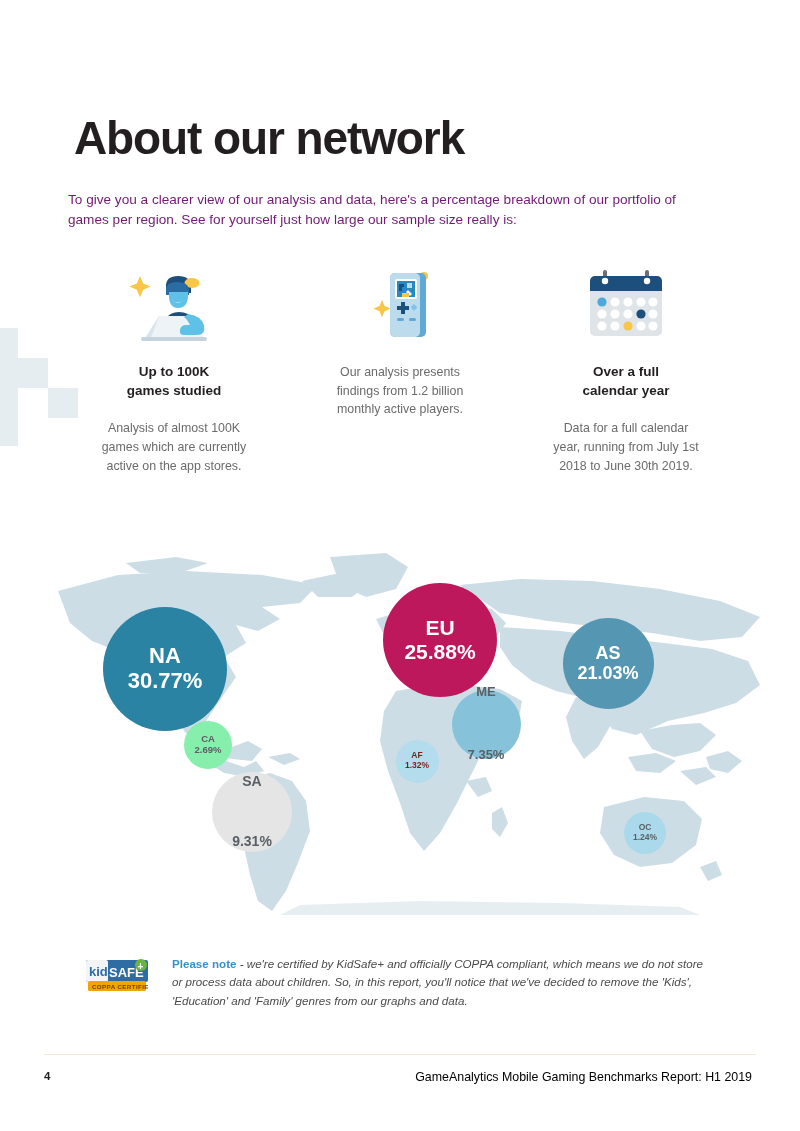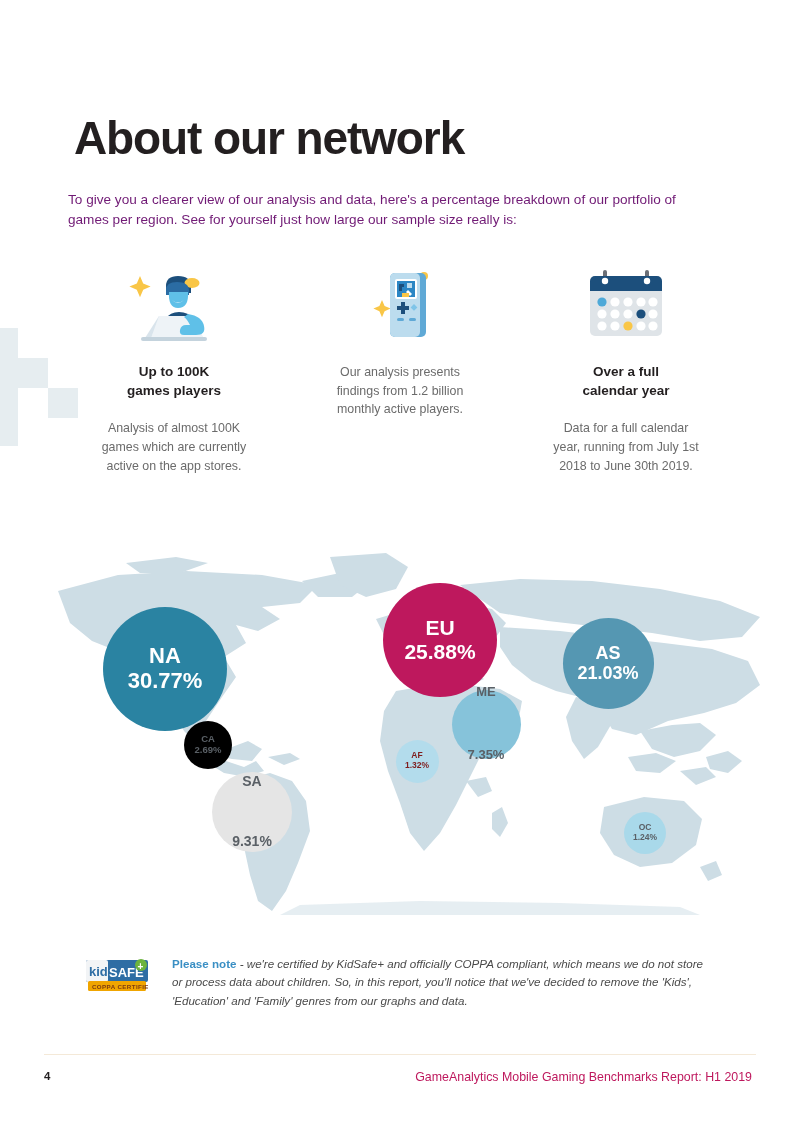--- a/index.html
+++ b/index.html
@@ -158,21 +158,21 @@
     top: 1070px;
     font-size: 11.5px;
     font-weight: bold;
     color: #231f20;
   }
   #footer-title {
     position: absolute;
     right: 48px;
     top: 1070px;
     font-size: 12.4px;
-    color: #be185d;
+    color: #000000;
   }
 </style>
 </head>
 <body>
 
 <div id="logo-mark">
   <i class="lm1"></i>
   <i class="lm2"></i>
   <i class="lm3"></i>
   <i class="lm4"></i>
@@ -194,21 +194,21 @@
         <path d="M58 36 q6 5 12 0 q-6 6 -12 0 z" fill="#ffffff"></path>
         <path d="M47 76 q0 -28 18 -28 q19 0 19 28 z" fill="#1c4f7c"></path>
         <path d="M52 52 q-8 6 -9 18 l11 0 z" fill="#2b6ca3"></path>
         <path d="M31 74 l14 -22 36 0 8 22 z" fill="#d9e4ec"></path>
         <path d="M45 52 l36 0 8 22 -52 0 z" fill="#eef3f7"></path>
         <rect x="27" y="73" width="66" height="4" rx="2" fill="#c4d3dd"></rect>
         <path d="M74 50 q14 2 16 12 q2 9 -8 9 l-12 0 q-5 0 -4 -5 q1 -5 6 -5 l4 0 q-3 -6 -6 -8 z" fill="#5fc0e8"></path>
       </svg>
     </div>
     <div class="feature-title">Up to 100K
-games players</div>
+games studied</div>
     <div class="feature-desc">Analysis of almost 100K
 games which are currently
 active on the app stores.</div>
   </div>
 
   <div class="feature">
     <div class="feature-icon">
       <svg width="120" height="80" viewBox="0 0 120 80">
         <path d="M42 36 l2.6 6 6 2.6 -6 2.6 -2.6 6 -2.6 -6 -6 -2.6 6 -2.6 z" fill="#f9c647"></path>
         <circle cx="84" cy="12" r="4" fill="#f9c647"></circle>
@@ -333,21 +333,21 @@
         <span class="b-value" style="font-size: 18px;">21.03%</span>
       </div>
       <div class="bubble" style="width: 80px; height: 80px; left: 212px; top: 227px; background: #e5e5e5; color: rgb(90, 96, 102); gap: 44px;">
         <span class="b-label" style="font-size: 14px;">SA</span>
         <span class="b-value" style="font-size: 14px;">9.31%</span>
       </div>
       <div class="bubble" style="width: 69px; height: 69px; left: 451.5px; top: 144.5px; background: rgb(134, 195, 218); color: rgb(90, 96, 102);">
         <span class="b-label" style="font-size: 13px;">ME</span>
         <span class="b-value" style="font-size: 13px; margin-top: 48px;">7.35%</span>
       </div>
-      <div class="bubble" style="width: 48px; height: 48px; left: 184px; top: 176px; background: #000000; color: rgb(90, 96, 102);">
+      <div class="bubble" style="width: 48px; height: 48px; left: 184px; top: 176px; background: #86efac; color: rgb(90, 96, 102);">
         <span class="b-label" style="font-size: 9.5px;">CA</span>
         <span class="b-value" style="font-size: 9.5px;">2.69%</span>
       </div>
       <div class="bubble" style="width: 43px; height: 43px; left: 395.5px; top: 194.5px; background: rgb(179, 220, 236); color: #7f1d1d;">
         <span class="b-label" style="font-size: 8.5px;">AF</span>
         <span class="b-value" style="font-size: 8.5px;">1.32%</span>
       </div>
       <div class="bubble" style="width: 42px; height: 42px; left: 624px; top: 267px; background: rgb(169, 217, 234); color: rgb(90, 96, 102);">
         <span class="b-label" style="font-size: 8.5px;">OC</span>
         <span class="b-value" style="font-size: 8.5px;">1.24%</span>

